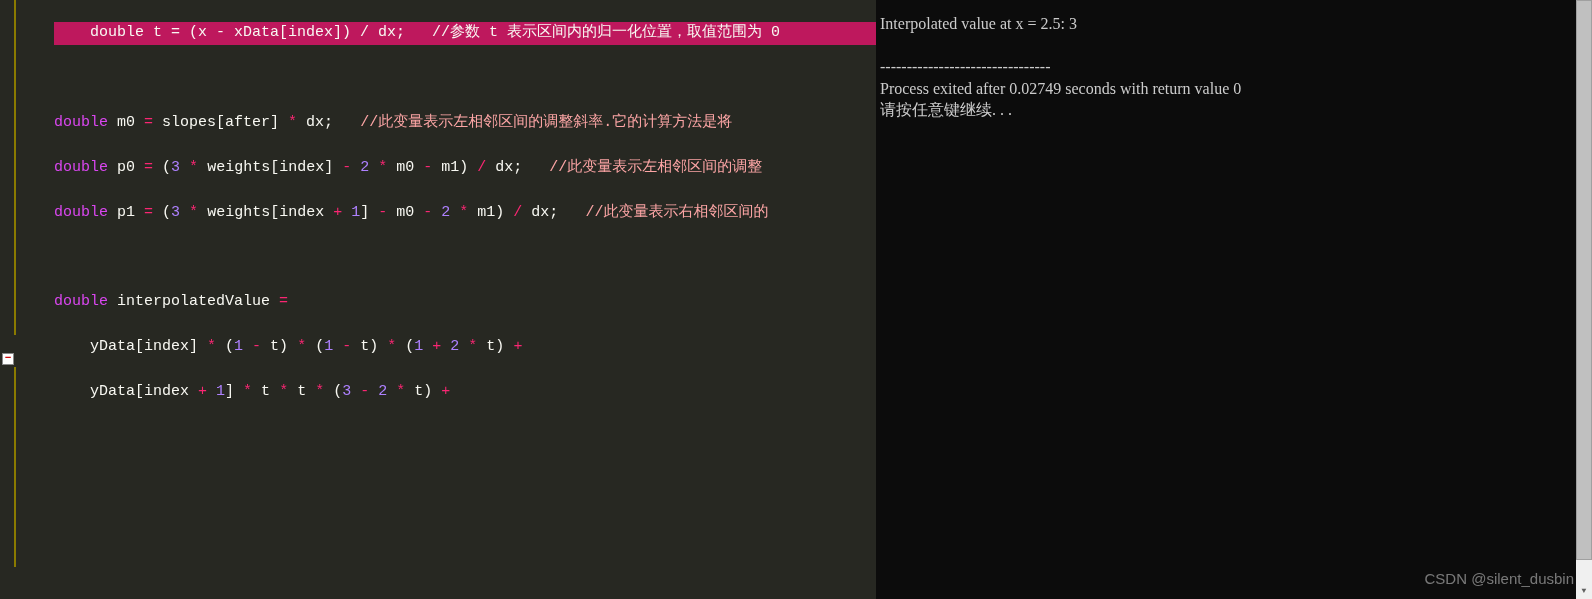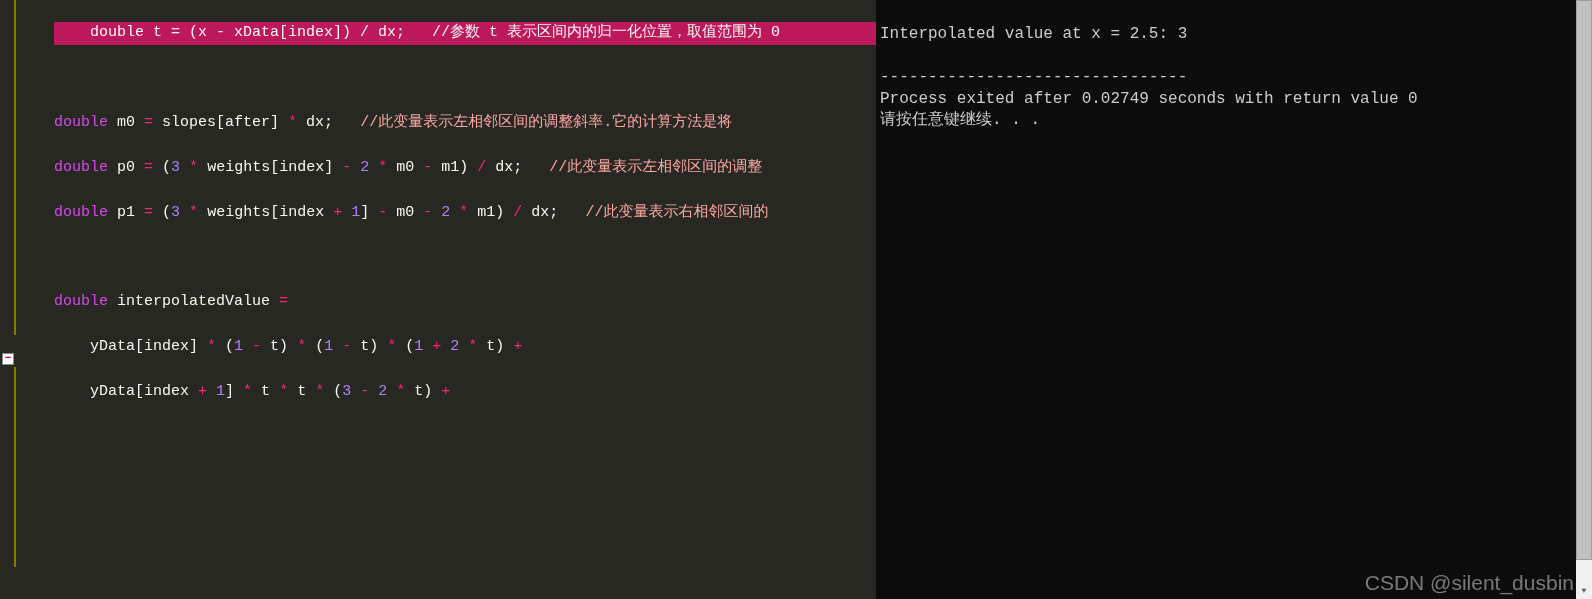--- a/index.html
+++ b/index.html
@@ -22,22 +22,22 @@
     overflow: hidden;
   }
   .terminal-pane {
     position: absolute;
     left: 876px;
     top: 0;
     width: 700px;
     height: 599px;
     background: #0c0c0c;
     color: #cccccc;
-    padding: 24px 4px;
-    font-family: Liberation Mono, monospace;
+    padding: 13px 4px;
+    font-family: Liberation Serif, serif;
     font-size: 16px;
     line-height: 1.35;
     white-space: pre;
   }
   .scrollbar {
     position: absolute;
     right: 0;
     top: 0;
     width: 16px;
     height: 599px;
@@ -101,24 +101,24 @@
   }
   .code-line { height: 22.4px; }
   .hl-active { background: #be185d; display:inline-block; width: 1038px; margin-left: 36px; }
   .kw { color: #d946ef; }
   .num { color: #ae81ff; }
   .com { color: #fca5a5; }
   .op { color: #f92672; }
   .watermark {
     position: absolute;
     right: 18px;
-    bottom: 4px;
+    bottom: 12px;
     color: rgba(210,210,210,0.55);
     font-family: Arial, sans-serif;
-    font-size: 21px;
+    font-size: 15px;
   }
 </style>
 </head>
 <body>
 
 <div class="editor-pane">
   <div class="gutter">
     <div class="bracket-line" style="top:0;height:335px;"></div>
     <div class="fold-minus" style="top:353px;">−</div>
     <div class="bracket-line" style="top:367px;height:200px;"></div>

